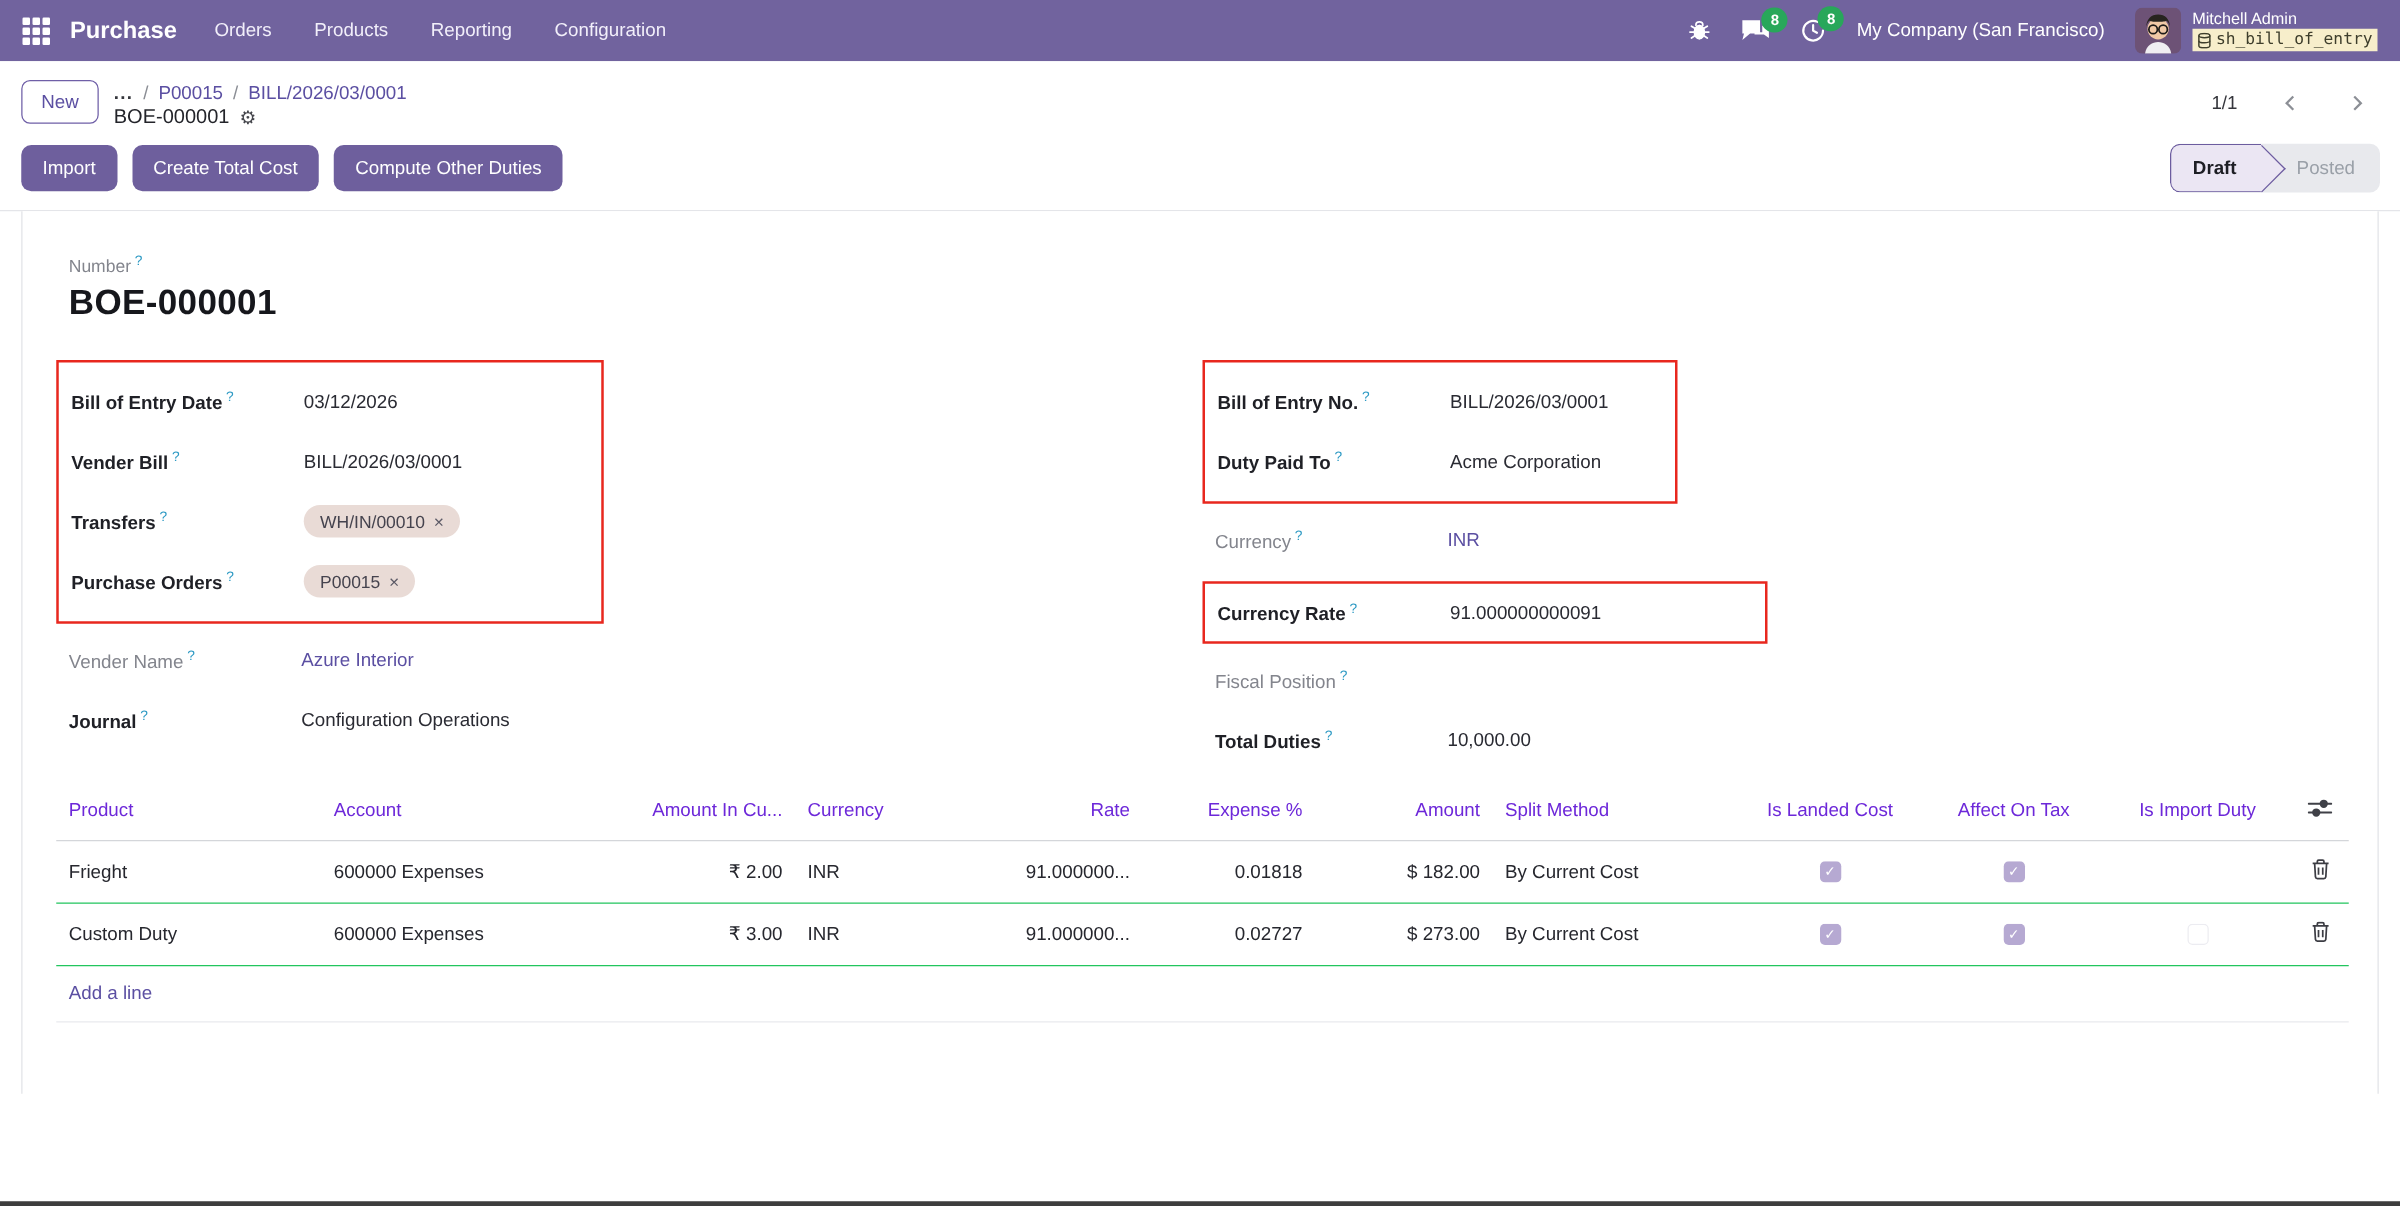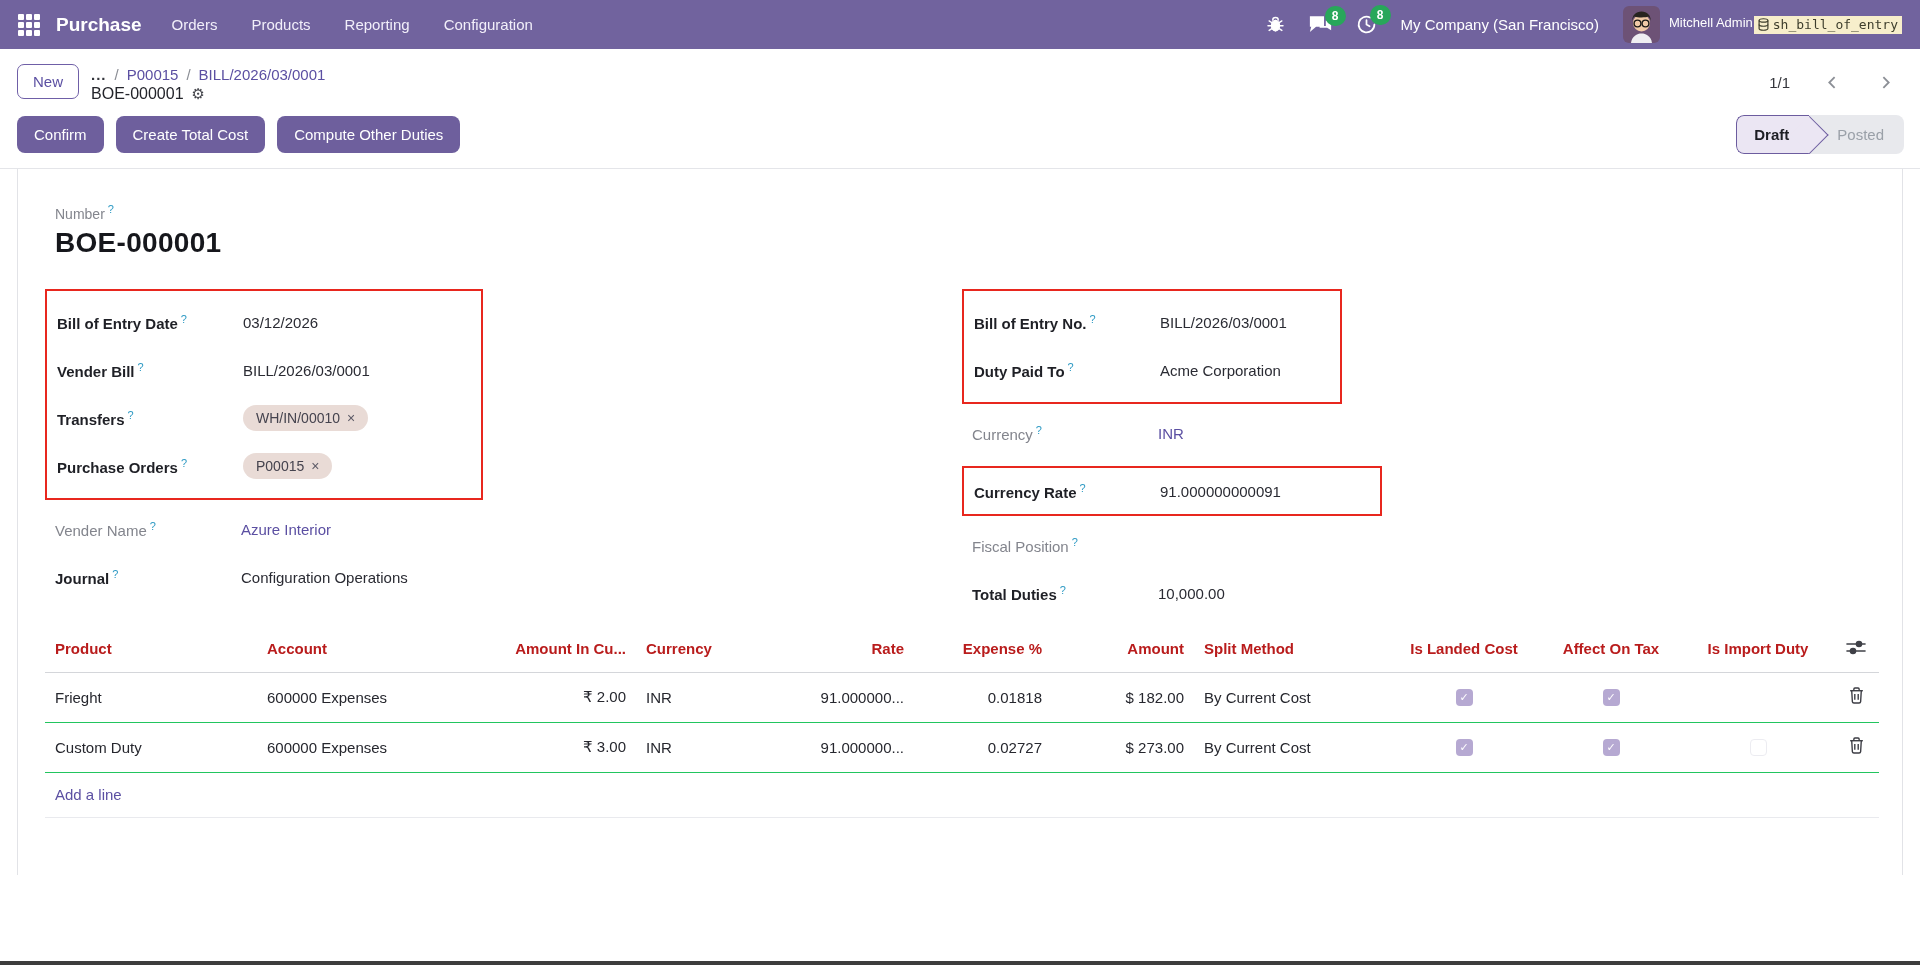--- a/index.html
+++ b/index.html
@@ -25,21 +25,21 @@
   .nav-right { margin-left: auto; display: flex; align-items: center; gap: 24px; }
   .nav-ico { position: relative; display: flex; align-items: center; cursor: pointer; }
   .badge {
     position: absolute; top: -9px; right: -14px; background: #28a75a; color: #fff;
     border-radius: 11px; min-width: 21px; height: 20px; font-size: 12px; font-weight: 700;
     display: flex; align-items: center; justify-content: center; padding: 0 6px;
   }
   .company-name { font-size: 15px; cursor: pointer; white-space: nowrap; }
   .user-block { display: flex; align-items: center; gap: 9px; cursor: pointer; }
   .avatar { width: 37px; height: 37px; border-radius: 6px; overflow: hidden; flex: 0 0 auto; }
-  .user-meta { display: flex; flex-direction: row; align-items: flex-start; gap: 1px; }
+  .user-meta { display: flex; flex-direction: column; align-items: flex-start; gap: 1px; }
   .user-name { font-size: 13px; color: #fff; line-height: 14px; }
   .db-badge {
     background: #f7eecb; color: #3e3e2c; display: flex; align-items: center; gap: 4px;
     padding: 1px 4px; font-family: "DejaVu Sans Mono", "Liberation Mono", monospace;
     font-size: 13px; line-height: 16px;
   }
 
   
   .control-panel {
     display: flex; align-items: flex-start; justify-content: space-between;
@@ -108,21 +108,21 @@
   .frow { display: flex; align-items: center; min-height: 31px; margin-bottom: 17px; }
   .flabel { width: 186px; flex: 0 0 186px; font-size: 15px; font-weight: 700; color: #1f2026; }
   .flabel.muted { font-weight: 400; color: #83858d; }
   .fvalue { font-size: 15px; color: #2a2b33; }
   .fvalue.link { color: #5b4fa2; cursor: pointer; }
   .pad10 { margin-left: 10px; }
 
   .redbox { border: 2px solid #e8271e; }
   .redbox.left-group { width: 438px; padding: 16px 10px 2px 10px; margin-bottom: 14px; }
   .redbox.right-group { width: 380px; padding: 16px 10px 2px 10px; margin-bottom: 14px; }
-  .redbox.rate-group { width: 420px; padding: 8px 10px 7px 10px; margin-bottom: 14px; }
+  .redbox.rate-group { width: 452px; padding: 8px 10px 7px 10px; margin-bottom: 14px; }
   .redbox .frow:last-child { margin-bottom: 14px; }
   .redbox.rate-group .frow, .redbox.rate-group .frow:last-child { margin-bottom: 0; }
 
   .tag {
     display: inline-flex; align-items: center; gap: 7px; background: #e9dbd6;
     border-radius: 20px; padding: 5px 13px; font-size: 14px; color: #45434e; cursor: default;
   }
   .tag .x { color: #5c5a66; cursor: pointer; font-size: 14px; }
 
   
@@ -134,21 +134,21 @@
 
   
   .otable { margin-top: 0; }
   .trow {
     display: grid;
     grid-template-columns: 212px 231px 148px 106px 172px 138px 142px 196px 148px 146px 148px 48px;
     align-items: center;
   }
   .trow > div { padding: 0 10px; font-size: 15px; overflow: hidden; white-space: nowrap; }
   .thead { border-bottom: 1px solid #d4d6da; }
-  .thead > div { font-weight: 700; color: #b91c1c; padding-top: 13px; padding-bottom: 13px; }
+  .thead > div { font-weight: 400; color: #6d28d9; padding-top: 13px; padding-bottom: 13px; }
   .tbody-row { border-bottom: 1px solid #22c55e; height: 50px; }
   .al-r { text-align: right; }
   .al-c { text-align: center; }
   .cbwrap { display: flex; justify-content: center; }
   .cb { width: 17px; height: 17px; border-radius: 4px; display: flex; align-items: center; justify-content: center; }
   .cb.checked { background: #b6a9d2; }
   .cb.checked::after { content: "\2713"; color: #fff; font-size: 11px; font-weight: 700; }
   .cb.empty { background: #fff; border: 1px solid #ececf1; }
   .cb.none { visibility: hidden; }
   .icon-btn { background: none; border: none; cursor: pointer; display: inline-flex; align-items: center; justify-content: center; }
@@ -254,21 +254,21 @@
     </button>
     <button class="pager-btn">
       <svg width="17" height="17" viewBox="0 0 16 16" fill="none" stroke="#8c8f96" stroke-width="1.7">
           <path d="m6 3 5 5-5 5"></path>
         </svg>
     </button>
   </div>
 </div>
 
 <div class="action-bar">
-  <button class="btn-primary">Confirm</button>
+  <button class="btn-primary">Import</button>
   <button class="btn-primary">Create Total Cost</button>
   <button class="btn-primary">Compute Other Duties</button>
   <div class="statusbar">
     <div class="status-draft">
       <span>Draft</span>
       <span class="tip"></span>
     </div>
     <div class="status-posted">Posted</div>
   </div>
 </div>

